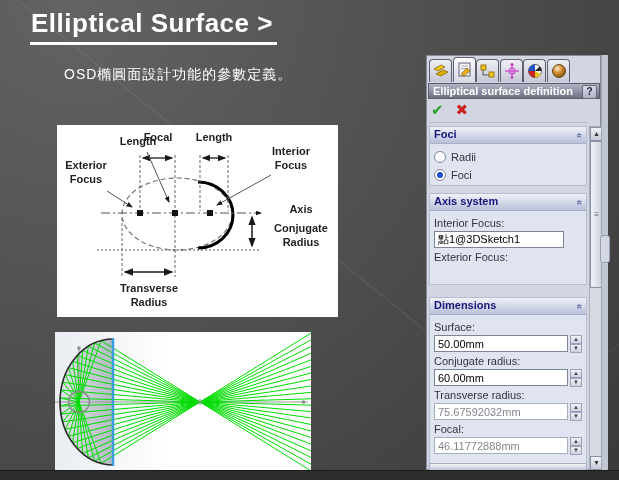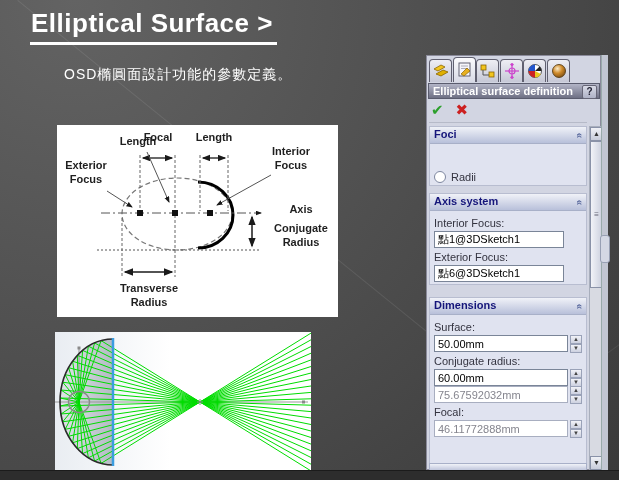--- a/index.html
+++ b/index.html
@@ -42,21 +42,21 @@
   .okcancel{position:absolute;left:4px;top:45px;height:20px;}
   .okcancel span{display:inline-block;width:20px;font-size:15px;font-weight:bold;cursor:default;}
   .sep{position:absolute;left:2px;top:66px;width:158px;height:1px;background:#b6bac8;}
   .section{position:absolute;left:2px;width:158px;background:#e0e3f0;border:1px solid #b8bdd0;
     box-sizing:border-box;}
   .sec-head{height:16px;background:linear-gradient(#f0f2f8,#b8c0da);border-bottom:1px solid #a8b0c8;
     color:#15157a;font-size:11px;font-weight:bold;line-height:15px;padding:0 4px;position:relative;}
   .chev{position:absolute;right:3px;top:1px;color:#5a6a9e;font-size:10px;font-weight:bold;
     display:inline-block;transform:rotate(90deg);}
   .sec-body{padding:3px 4px 4px 4px;font-size:11px;color:#33333f;}
-  .radio-row{display:flex;align-items:center;height:17px;margin-top:21px;}
+  .radio-row{display:flex;align-items:center;height:17px;margin-top:1px;}
   .radio{width:10px;height:10px;border-radius:50%;border:1px solid #7e87a0;background:#fff;
     margin-right:5px;position:relative;box-sizing:content-box;}
   .radio.checked::after{content:"";position:absolute;left:2px;top:2px;width:6px;height:6px;
     border-radius:50%;background:#1f4fd8;}
   .flabel{margin:3px 0 2px 0;}
   .frow{display:flex;align-items:center;}
   .tinput{height:17px;box-sizing:border-box;border:1px solid #7a8598;background:#fff;
     font-family:"Liberation Sans",sans-serif;font-size:11px;padding:0 3px;color:#000;}
   .tinput.readonly{background:#ffffff;color:#85858e;border-color:#a8aec0;}
   .axis-input{width:130px;}
@@ -259,21 +259,20 @@
 
     <div class="section" style="top:137px;height:92px;">
       <div class="sec-head">
         <span>Axis system</span>
         <span class="chev">«</span>
       </div>
       <div class="sec-body">
         <div class="flabel">Interior Focus:</div>
         <input class="tinput axis-input" value="點1@3DSketch1" style="">
         <div class="flabel">Exterior Focus:</div>
-        <input class="tinput axis-input" value="點6@3DSketch1" style="">
       </div>
     </div>
 
     <div class="section" style="top:241px;height:174px;border-bottom:none;">
       <div class="sec-head">
         <span>Dimensions</span>
         <span class="chev">«</span>
       </div>
       <div class="sec-body">
         <div class="flabel">Surface:</div>
@@ -285,20 +284,21 @@
             </div>
         </div>
         <div class="flabel">Conjugate radius:</div>
         <div class="frow">
           <input class="tinput dim-input" value="60.00mm" style="">
           <div class="spinner">
               <div>▲</div>
               <div>▼</div>
             </div>
         </div>
+        <div class="flabel">Transverse radius:</div>
         <div class="frow">
           <input class="tinput dim-input readonly" value="75.67592032mm" style="">
           <div class="spinner">
               <div>▲</div>
               <div>▼</div>
             </div>
         </div>
         <div class="flabel">Focal:</div>
         <div class="frow">
           <input class="tinput dim-input readonly" value="46.11772888mm" style="">

